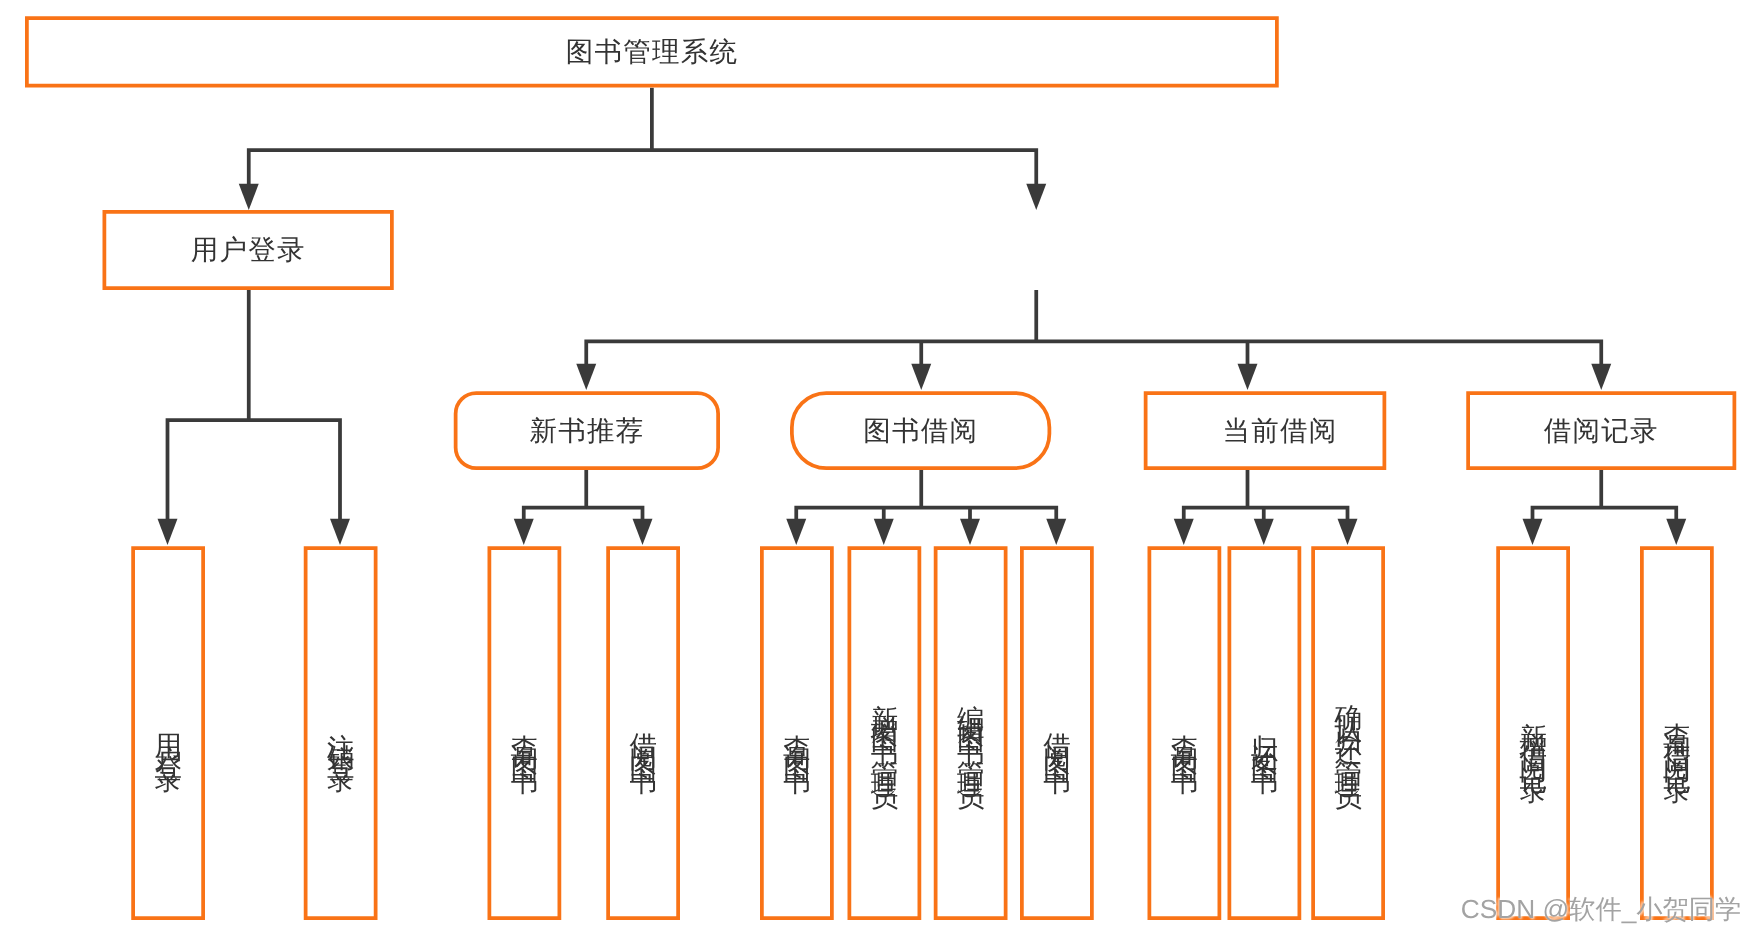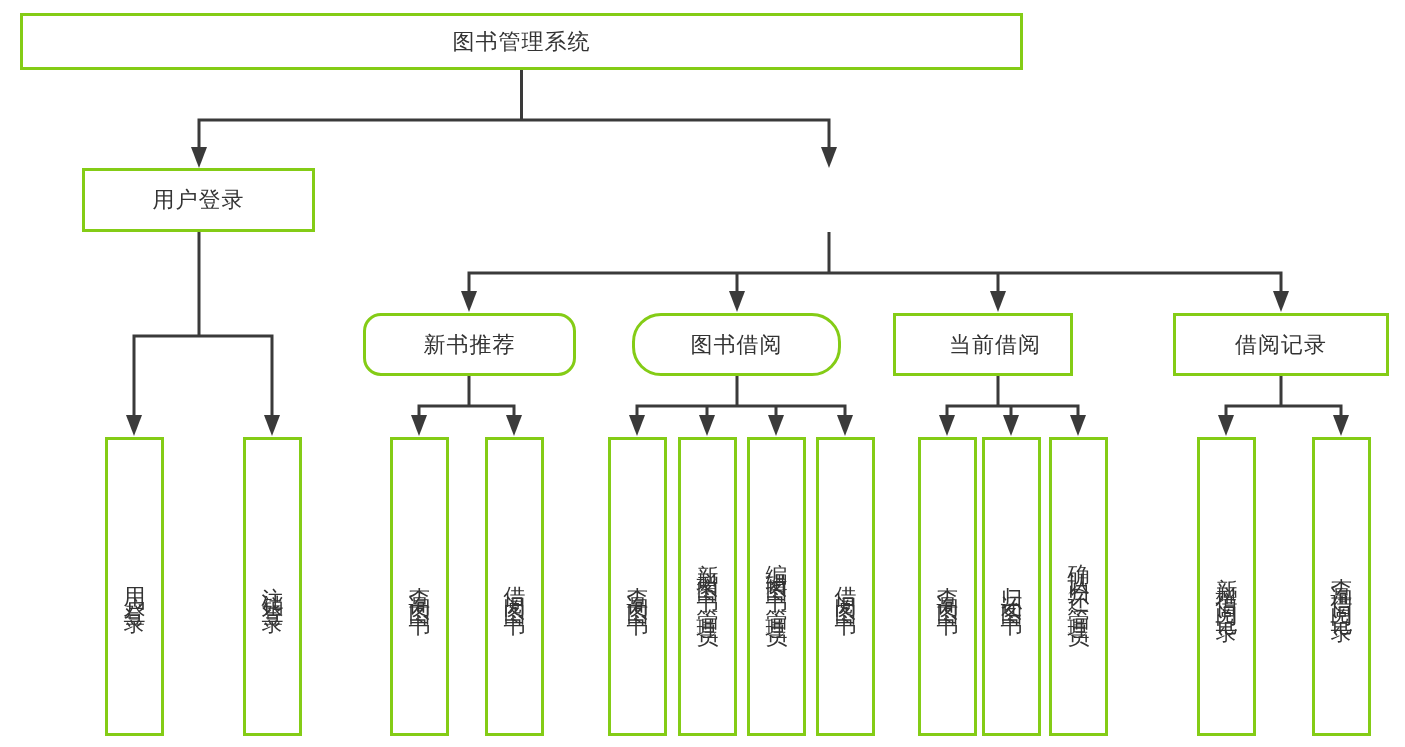--- a/index.html
+++ b/index.html
@@ -19,38 +19,38 @@
     position: absolute;
     left: 0;
     top: 0;
     width: 1405px;
     height: 747px;
     z-index: 1;
   }
   .box {
     position: absolute;
     box-sizing: border-box;
-    border: 3px solid #84cc16;
+    border: 3px solid #f97316;
     background: #ffffff;
     display: flex;
     align-items: center;
     justify-content: center;
     color: #333333;
     font-size: 22px;
     letter-spacing: 1px;
     z-index: 2;
     white-space: nowrap;
   }
   .root  { left: 20px;  top: 13px;  width: 1003px; height: 57px; }
   .lvl2a { left: 82px;  top: 168px; width: 233px;  height: 64px; }
   .lvl2b { left: 710px; top: 168px; width: 237px;  height: 64px; }
   .lvl3  { top: 313px; height: 63px; }
   .l3a { left: 363px;  width: 213px; border-radius: 18px; }
   .l3b { left: 632px;  width: 209px; border-radius: 29px; }
-  .l3c { left: 893px;  width: 180px; padding-left: 24px; }
+  .l3c { left: 915px;  width: 194px; padding-left: 24px; }
   .l3d { left: 1173px; width: 216px; }
   .leaf {
     top: 437px;
     width: 59px;
     height: 299px;
     writing-mode: vertical-rl;
     letter-spacing: 9px;
     line-height: 1;
     white-space: normal;
   }
@@ -139,14 +139,15 @@
   <div class="box leaf lf5">查询图书</div>
   <div class="box leaf lf6">新增图书（管理员）</div>
   <div class="box leaf lf7">编辑图书（管理员）</div>
   <div class="box leaf lf8">借阅图书</div>
   <div class="box leaf lf9">查询图书</div>
   <div class="box leaf lf10">归还图书</div>
   <div class="box leaf lf11">确认归还（管理员）</div>
   <div class="box leaf lf12">新增借阅记录</div>
   <div class="box leaf lf13">查询借阅记录</div>
 
+  <div class="watermark">CSDN @软件_小贺同学</div>
 
 </div>
 
 </body></html>

